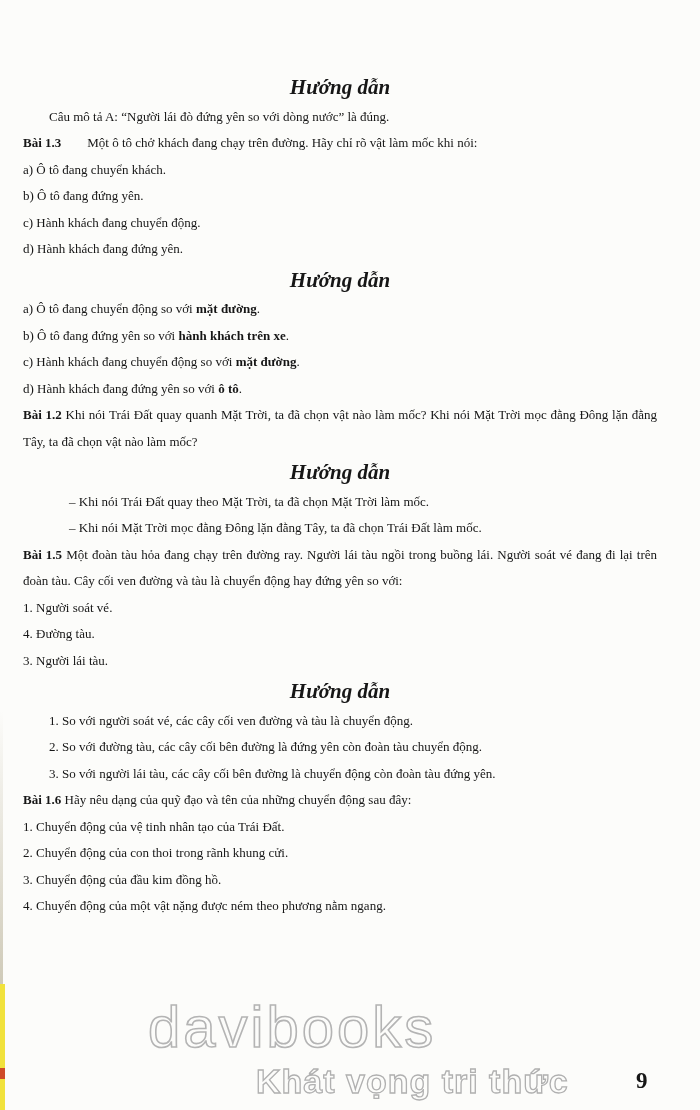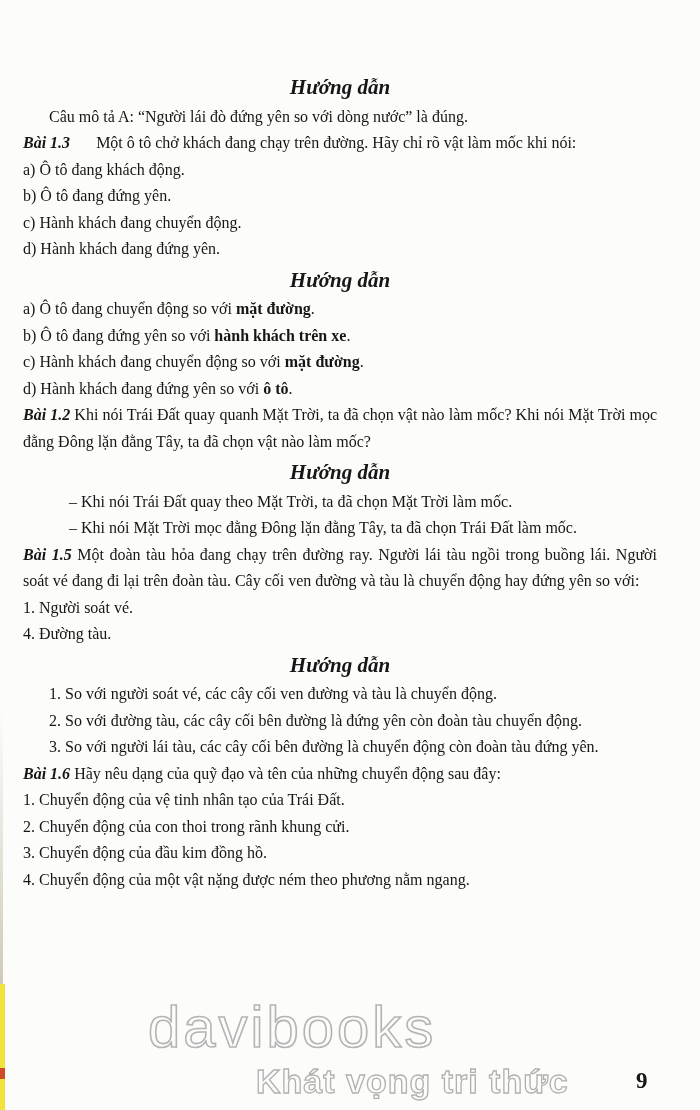--- a/index.html
+++ b/index.html
@@ -12,37 +12,37 @@
     overflow:hidden;
     margin:0 auto;
   }
   .content{
     position:absolute;
     left:23px;top:70px;width:634px;
     z-index:2;
   }
   p.blk{
     margin:0;
-    font-size:16px;
+    font-size:13px;
     line-height:26.5px;
     text-align:justify;
   }
   p.heading{
     text-align:center;
     font-weight:bold;
     font-style:italic;
     font-size:21px;
     margin:4px 0 3px 0;
   }
   .indent{text-indent:26px;}
   .list{margin-left:26px;text-align:left;}
   .dash{text-indent:46px;}
   .sol{text-indent:26px;}
   .flush{}
-  .lbl{font-weight:bold;font-style:italic;}
+  .lbl{font-weight:bold;}
   .gap{margin-right:26px;}
   .b{font-weight:bold;}
   .wm-main{
     position:absolute;left:148px;top:986px;
     font-family:"Liberation Sans",sans-serif;
     font-size:58px;line-height:82px;
     letter-spacing:3px;
     color:rgba(255,255,255,0.05);
     -webkit-text-stroke:1.6px #b4b4b4;
     z-index:1;
@@ -84,36 +84,37 @@
 </head>
 <body>
 
 <div class="page">
   <div class="wm-main">davibooks</div>
   <div class="wm-sub">Khát vọng tri thức</div>
   <div class="content">
       <p class="blk heading">Hướng dẫn</p>
       <p class="blk indent"><span class="">Câu mô tả A: “Người lái đò đứng yên so với dòng nước” là đúng.</span></p>
       <p class="blk flush"><span class="lbl gap">Bài 1.3</span><span class="">Một ô tô chở khách đang chạy trên đường. Hãy chỉ rõ vật làm mốc khi nói:</span></p>
-      <p class="blk list"><span class="">a) Ô tô đang khách động.</span></p>
+      <p class="blk list"><span class="">a) Ô tô đang chuyển khách.</span></p>
       <p class="blk list"><span class="">b) Ô tô đang đứng yên.</span></p>
       <p class="blk list"><span class="">c) Hành khách đang chuyển động.</span></p>
       <p class="blk list"><span class="">d) Hành khách đang đứng yên.</span></p>
       <p class="blk heading">Hướng dẫn</p>
       <p class="blk list"><span class="">a) Ô tô đang chuyển động so với </span><span class="b ">mặt đường</span><span class="">.</span></p>
       <p class="blk list"><span class="">b) Ô tô đang đứng yên so với </span><span class="b ">hành khách trên xe</span><span class="">.</span></p>
       <p class="blk list"><span class="">c) Hành khách đang chuyển động so với </span><span class="b ">mặt đường</span><span class="">.</span></p>
       <p class="blk list"><span class="">d) Hành khách đang đứng yên so với </span><span class="b ">ô tô</span><span class="">.</span></p>
       <p class="blk flush"><span class="lbl ">Bài 1.2</span><span class=""> Khi nói Trái Đất quay quanh Mặt Trời, ta đã chọn vật nào làm mốc? Khi nói Mặt Trời mọc đằng Đông lặn đằng Tây, ta đã chọn vật nào làm mốc?</span></p>
       <p class="blk heading">Hướng dẫn</p>
       <p class="blk dash"><span class="">– Khi nói Trái Đất quay theo Mặt Trời, ta đã chọn Mặt Trời làm mốc.</span></p>
       <p class="blk dash"><span class="">– Khi nói Mặt Trời mọc đằng Đông lặn đằng Tây, ta đã chọn Trái Đất làm mốc.</span></p>
       <p class="blk flush"><span class="lbl ">Bài 1.5</span><span class=""> Một đoàn tàu hỏa đang chạy trên đường ray. Người lái tàu ngồi trong buồng lái. Người soát vé đang đi lại trên đoàn tàu. Cây cối ven đường và tàu là chuyển động hay đứng yên so với:</span></p>
       <p class="blk list"><span class="">1. Người soát vé.</span></p>
       <p class="blk list"><span class="">4. Đường tàu.</span></p>
+      <p class="blk list"><span class="">3. Người lái tàu.</span></p>
       <p class="blk heading">Hướng dẫn</p>
       <p class="blk sol"><span class="">1. So với người soát vé, các cây cối ven đường và tàu là chuyển động.</span></p>
       <p class="blk sol"><span class="">2. So với đường tàu, các cây cối bên đường là đứng yên còn đoàn tàu chuyển động.</span></p>
       <p class="blk sol"><span class="">3. So với người lái tàu, các cây cối bên đường là chuyển động còn đoàn tàu đứng yên.</span></p>
       <p class="blk flush"><span class="lbl ">Bài 1.6</span><span class=""> Hãy nêu dạng của quỹ đạo và tên của những chuyển động sau đây:</span></p>
       <p class="blk list"><span class="">1. Chuyển động của vệ tinh nhân tạo của Trái Đất.</span></p>
       <p class="blk list"><span class="">2. Chuyển động của con thoi trong rãnh khung cửi.</span></p>
       <p class="blk list"><span class="">3. Chuyển động của đầu kim đồng hồ.</span></p>
       <p class="blk list"><span class="">4. Chuyển động của một vật nặng được ném theo phương nằm ngang.</span></p>
     </div>

